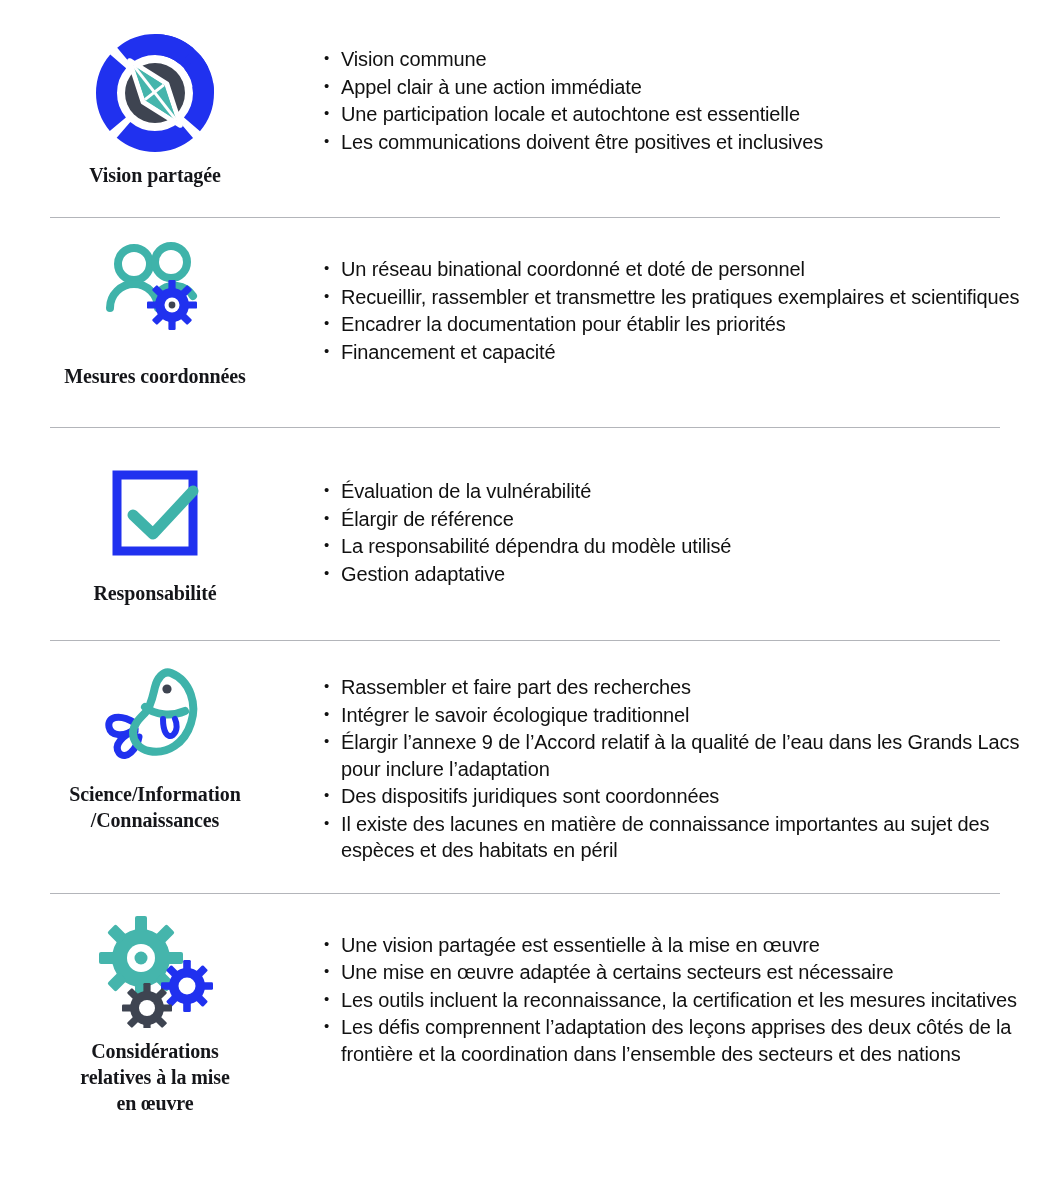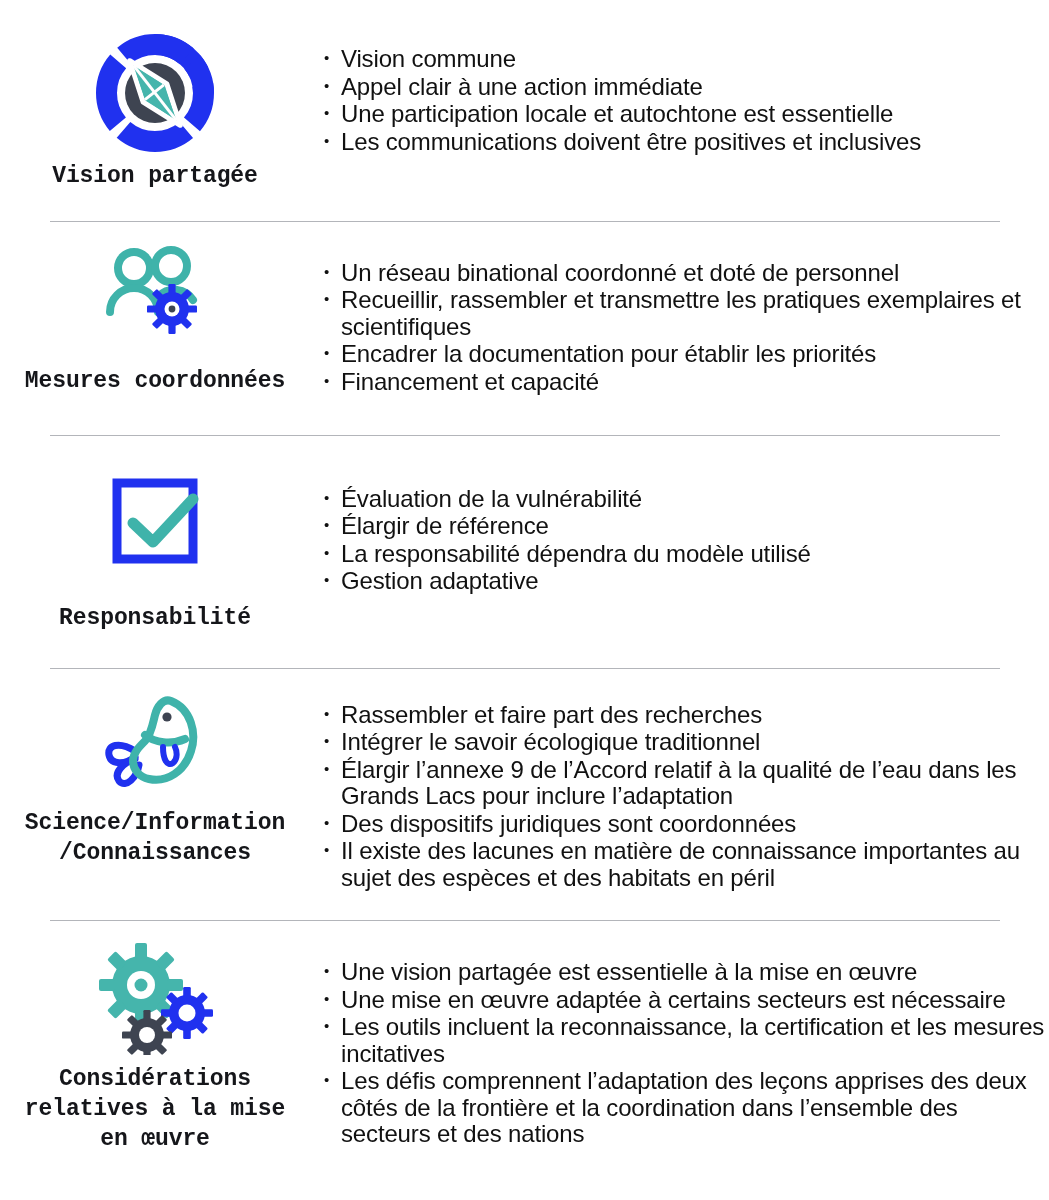--- a/index.html
+++ b/index.html
@@ -27,43 +27,43 @@
     align-items:center;
     box-sizing:border-box;
   }
   .icon-wrap{
     display:flex;
     align-items:center;
     justify-content:center;
   }
   .label{
     text-align:center;
-    font-family:Liberation Mono, monospace;
-    font-size:23px;
+    font-family:Liberation Serif, serif;
+    font-size:20px;
     font-weight:600;
     line-height:1.30;
     letter-spacing:-0.1px;
     color:#15161a;
     white-space:pre-line;
   }
 
   
   .right{
     flex:1 1 auto;
     padding-left:14px;
     box-sizing:border-box;
   }
   .bullets{
     list-style:none;
     margin:0;padding:0;
   }
   .bullets li{
     position:relative;
     font-family:"Liberation Sans", sans-serif;
-    font-size:24px;
+    font-size:20px;
     line-height:26.5px;
     color:#111111;
     padding-left:17px;
     margin:0 0 1px 0;
     letter-spacing:-0.15px;
   }
   .bullets li::before{
     content:"\2022";
     position:absolute;
     left:0;top:-1px;
@@ -95,21 +95,21 @@
   .s3{padding-top:20px;}
   .s3 .icon-wrap{height:110px;}
   .s3 .right{padding-top:13px;}
 
   .s4{padding-top:22px;}
   .s4 .icon-wrap{height:112px;}
   .s4 .right{padding-top:16px;}
 
   .lbl-gap{margin-top:10px;}
   .s1 .lbl-gap{margin-top:29px;}
-  .s2 .lbl-gap{margin-top:28px;}
+  .s2 .lbl-gap{margin-top:12px;}
   .s3 .lbl-gap{}
   .s4 .lbl-gap{margin-top:10px;}
 
   .div0{margin-top:29px;}
   .div1{margin-top:38px;}
   .div2{margin-top:34px;}
   .div3{margin-top:28px;}
 </style>
 </head>
 <body>

